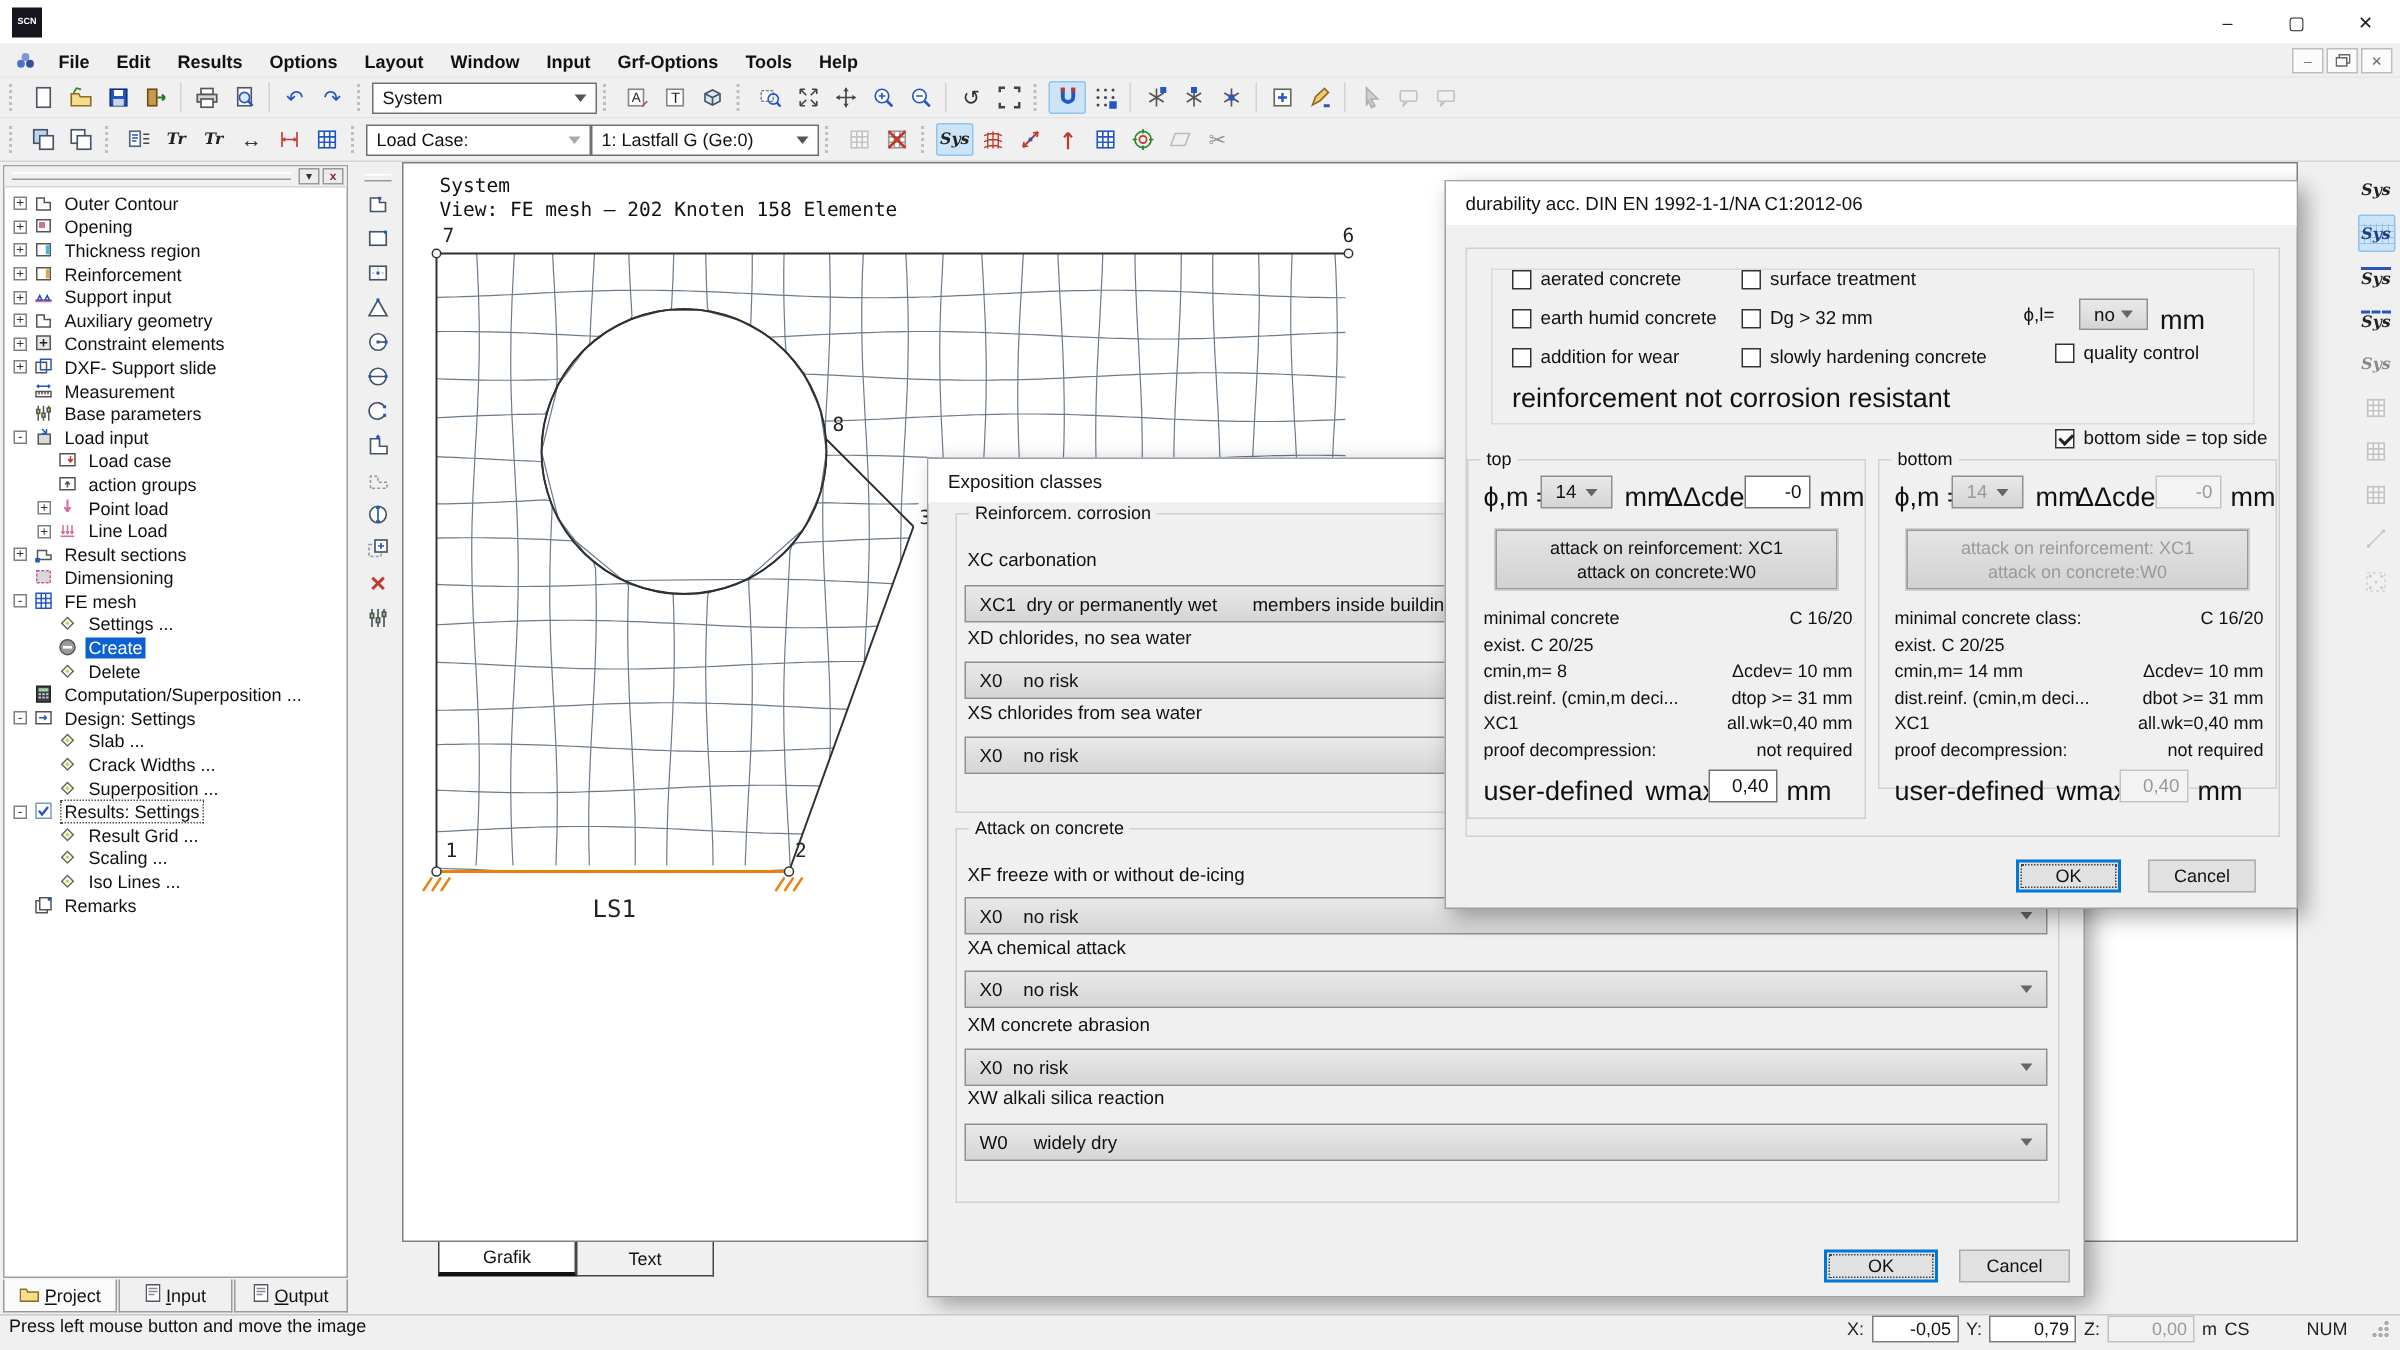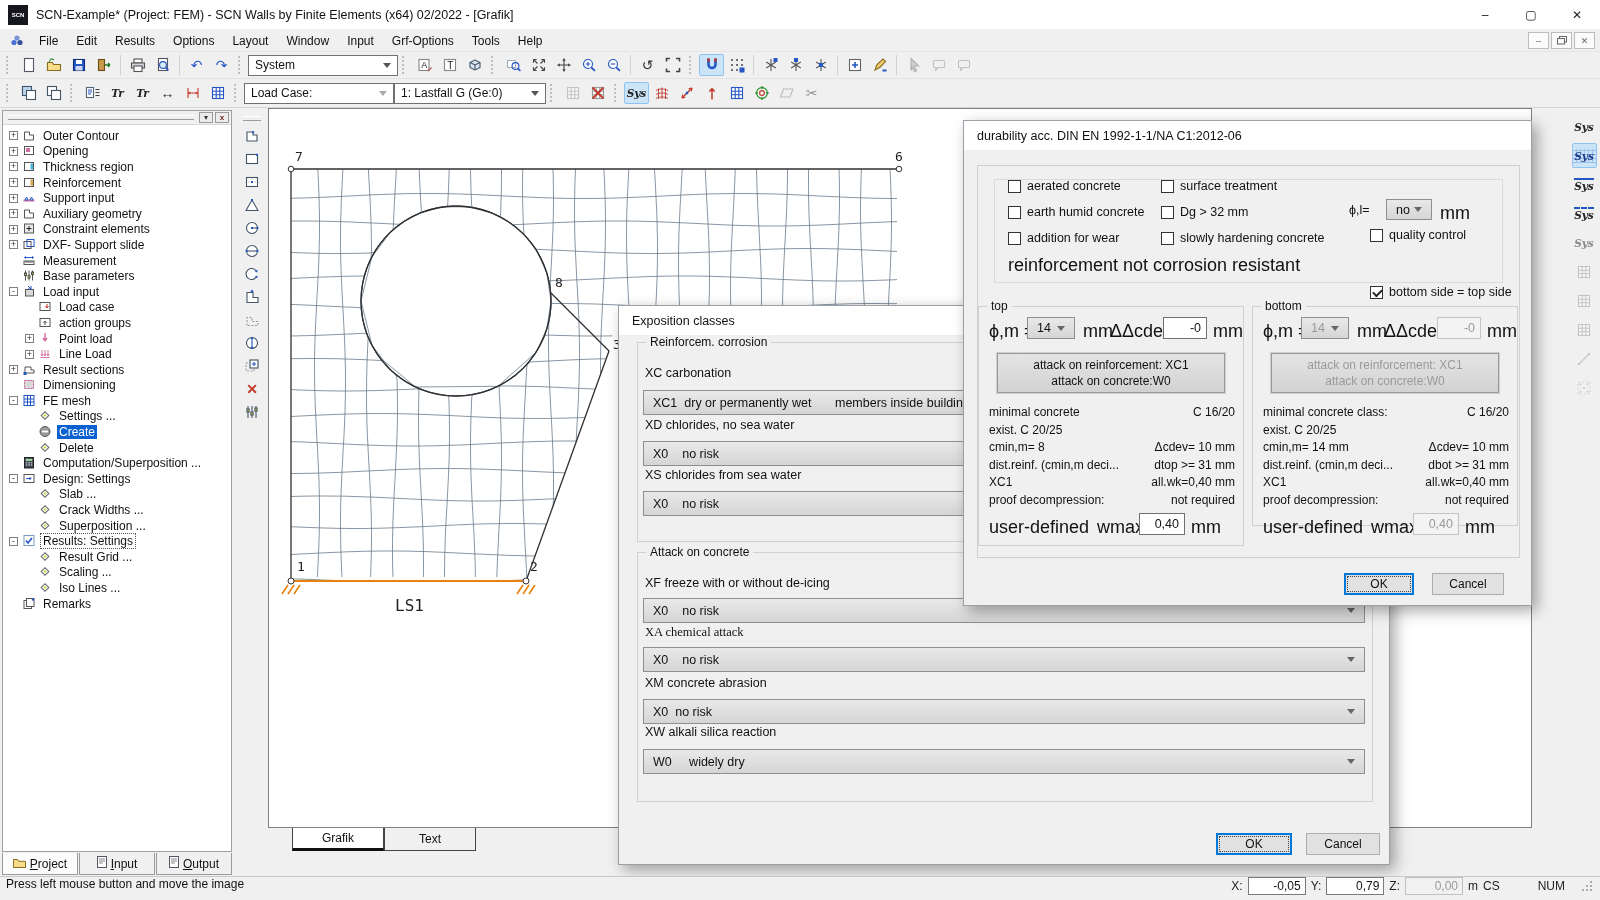--- a/index.html
+++ b/index.html
@@ -107,37 +107,36 @@
 .xlabel{position:absolute;left:26px;font-size:12.5px}
 .xdrop{left:24px;width:722px;height:25px}
 .xdrop .val{width:182px;flex:none;overflow:hidden;white-space:pre}
 .xdrop .note{white-space:pre;overflow:hidden}
 </style>
 </head>
 <body>
 
 <div id="titlebar">
   <div id="app-icon">SCN</div>
-  <div id="title-text">SCN-Example* (Project: FEM) - SCN Walls by Finite Elements (x64) 02/2022 - [Grafik]</div>
   <div id="win-controls">
     <div class="win-btn">–</div>
     <div class="win-btn">▢</div>
     <div class="win-btn">✕</div>
   </div>
 </div>
 
 <div id="menubar">
   <span id="menu-app-icon">
     <svg width="14" height="14" viewBox="0 0 14 14">
         <circle cx="7" cy="4" r="2.6" fill="#7a96d8"></circle>
         <circle cx="4" cy="8.5" r="2.6" fill="#4a6fd4"></circle>
         <circle cx="10" cy="8.5" r="2.6" fill="#35509c"></circle>
       </svg>
   </span>
-  <span id="menu-items" style="display: flex;">
+  <span id="menu-items" style="display: flex; font-weight: bold;">
       <span class="menu-item">File</span>
       <span class="menu-item">Edit</span>
       <span class="menu-item">Results</span>
       <span class="menu-item">Options</span>
       <span class="menu-item">Layout</span>
       <span class="menu-item">Window</span>
       <span class="menu-item">Input</span>
       <span class="menu-item">Grf-Options</span>
       <span class="menu-item">Tools</span>
       <span class="menu-item">Help</span>
@@ -1034,20 +1033,22 @@
     <g id="node-labels">
         <text x="26" y="52" font-size="13">7</text>
         <text x="626" y="52" font-size="13">6</text>
         <text x="286" y="178" font-size="13">8</text>
         <text x="344" y="240" font-size="13">3</text>
         <text x="28" y="462" font-size="13">1</text>
         <text x="261" y="462" font-size="13">2</text>
         <text x="126" y="502" font-size="16">LS1</text>
       </g>
   </svg>
+  <div id="canvas-header"><span>System</span>
+<span>View: FE mesh – 202 Knoten 158 Elemente</span></div>
 </div>
 
 <div id="right-toolbar">
     <div class="tb-btn">
       <span class="tbtxt sys">Sys</span>
     </div>
     <div class="tb-btn active">
       <span class="tbtxt sys gridbg" style="background: repeating-linear-gradient(0deg, rgb(156, 192, 232) 0px, rgb(156, 192, 232) 1px, transparent 1px, transparent 4px), repeating-linear-gradient(90deg, rgb(156, 192, 232) 0px, rgb(156, 192, 232) 1px, transparent 1px, transparent 4px); padding: 1px 2px; color: rgb(26, 60, 140);">Sys</span>
     </div>
     <div class="tb-btn">
@@ -1159,21 +1160,21 @@
         <span class="chev"></span>
       </div>
       <div class="groupbox" style="left: 18px; top: 216px; width: 736px; height: 250px;">
         <span class="grouplabel">Attack on concrete</span>
       </div>
       <div class="xlabel" style="top: 240px;">XF  freeze with or without de-icing</div>
       <div class="drop xdrop" style="top: 262px;">
         <span class="val">X0    no risk</span>
         <span class="chev"></span>
       </div>
-      <div class="xlabel" style="top: 289px; font-family: Liberation Serif, serif;">XA  chemical attack</div>
+      <div class="xlabel" style="top: 289px;">XA  chemical attack</div>
       <div class="drop xdrop" style="top: 311px;">
         <span class="val">X0    no risk</span>
         <span class="chev"></span>
       </div>
       <div class="xlabel" style="top: 340px;">XM  concrete abrasion</div>
       <div class="drop xdrop" style="top: 363px;">
         <span class="val">X0  no risk</span>
         <span class="chev"></span>
       </div>
       <div class="xlabel" style="top: 389px;">XW alkali silica reaction</div>

